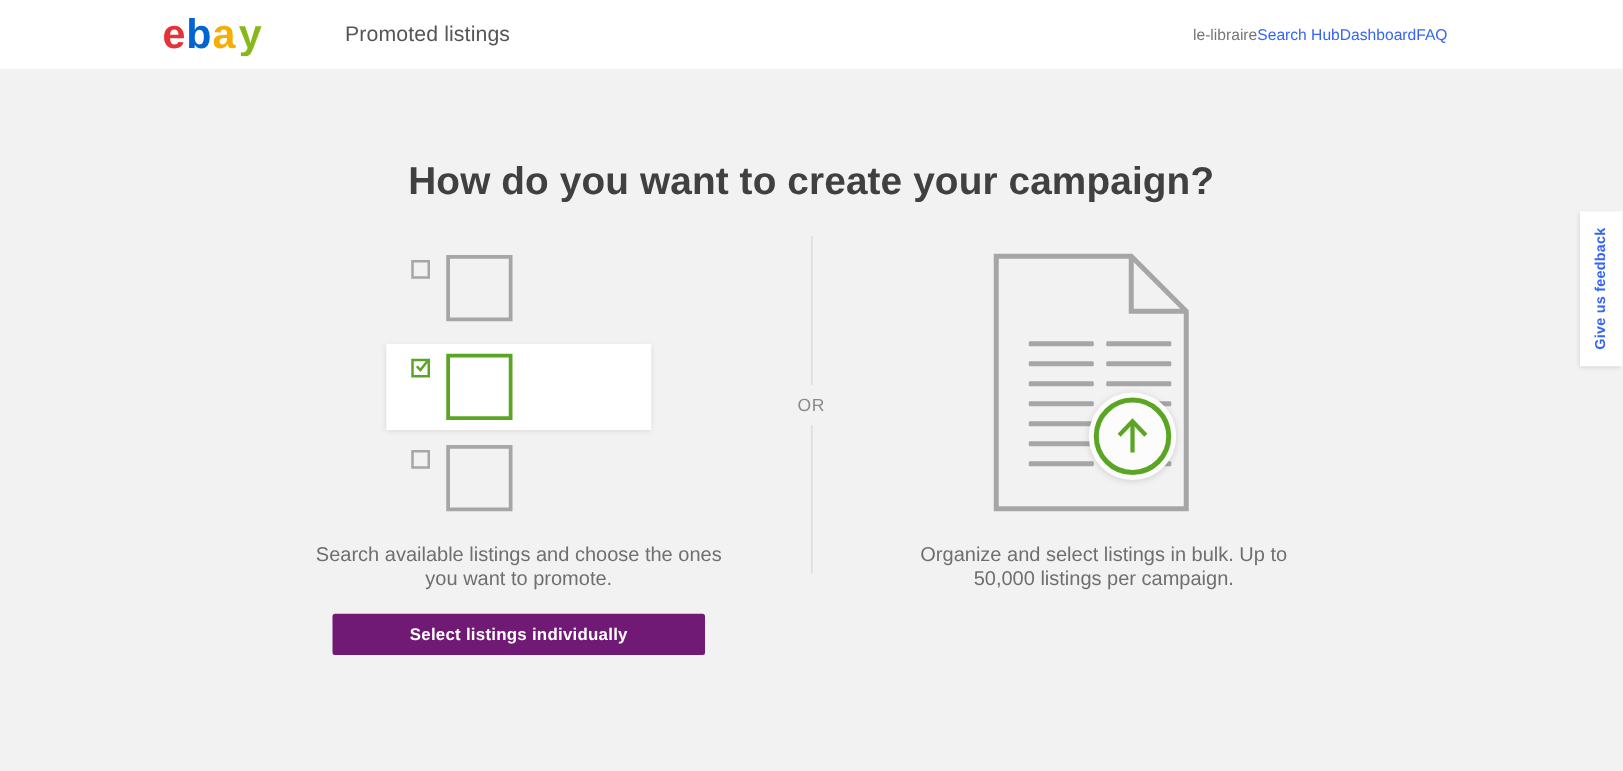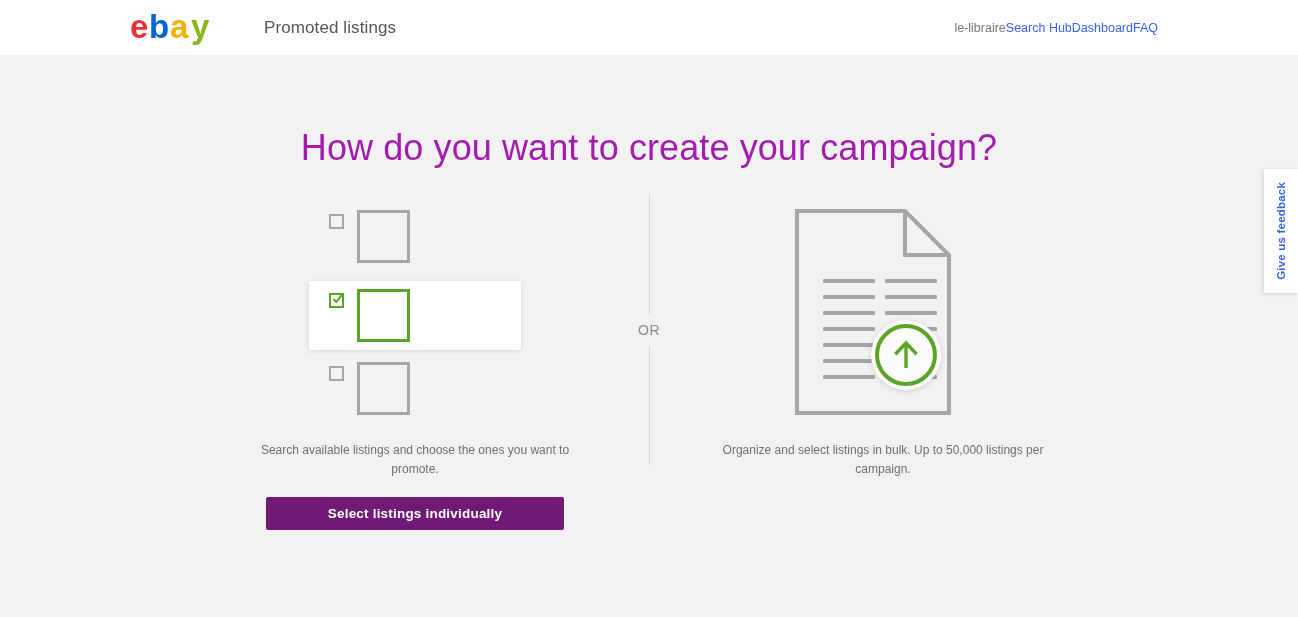--- a/index.html
+++ b/index.html
@@ -29,21 +29,21 @@
     display: flex;
     align-items: center;
     margin-left: 130px;
   }
   .ebay-logo {
     display: block;
     width: 112px;
     height: 34px;
   }
   .app-title {
-    margin-left: 22px;
+    margin-left: 34px;
     font-size: 17px;
     color: #555555;
     letter-spacing: 0.1px;
     white-space: nowrap;
   }
   .header-nav {
     position: absolute;
     right: 140px;
     top: 0;
     height: 55px;
@@ -66,23 +66,23 @@
   
   .page {
     position: relative;
     height: 562px;
     background: #f2f2f2;
   }
   .page-title {
     text-align: center;
     margin: 0;
     padding-top: 72px;
-    font-size: 36px;
-    font-weight: normal;
-    color: #a21caf;
+    font-size: 31px;
+    font-weight: bold;
+    color: #404040;
     letter-spacing: 0.1px;
   }
 
   
   .options {
     position: relative;
     display: flex;
     justify-content: center;
     align-items: flex-start;
     margin-top: 18px;
@@ -95,21 +95,21 @@
   }
   .art {
     height: 250px;
     display: flex;
     align-items: center;
     justify-content: center;
   }
   .option-desc {
     width: 330px;
     text-align: center;
-    font-size: 12px;
+    font-size: 16px;
     line-height: 19px;
     color: #6f6f6f;
     margin-top: 4px;
   }
   .cta-button {
     margin-top: 18px;
     width: 298px;
     height: 33px;
     background: #701a75;
     color: #ffffff;

